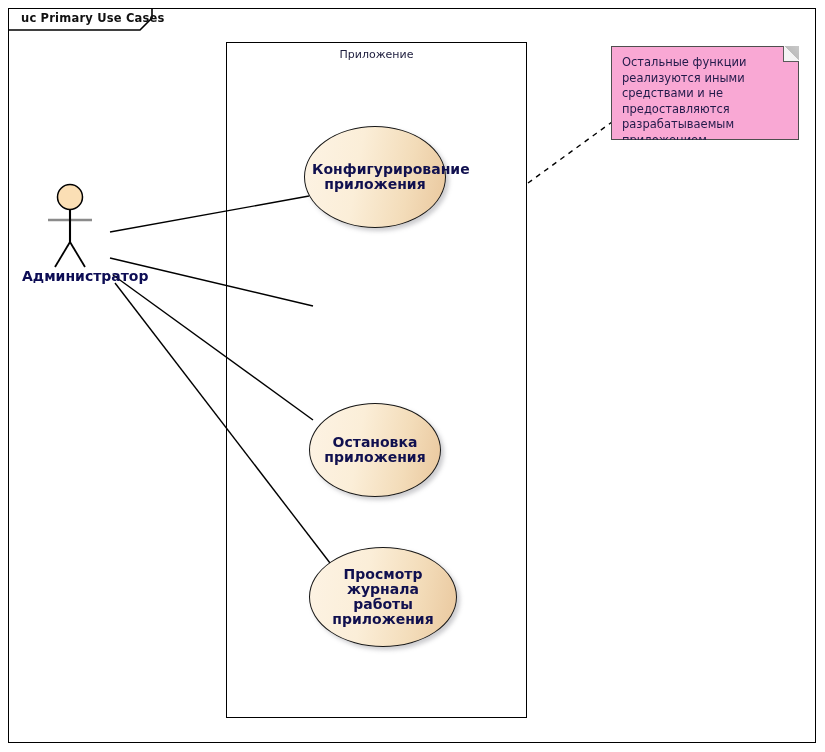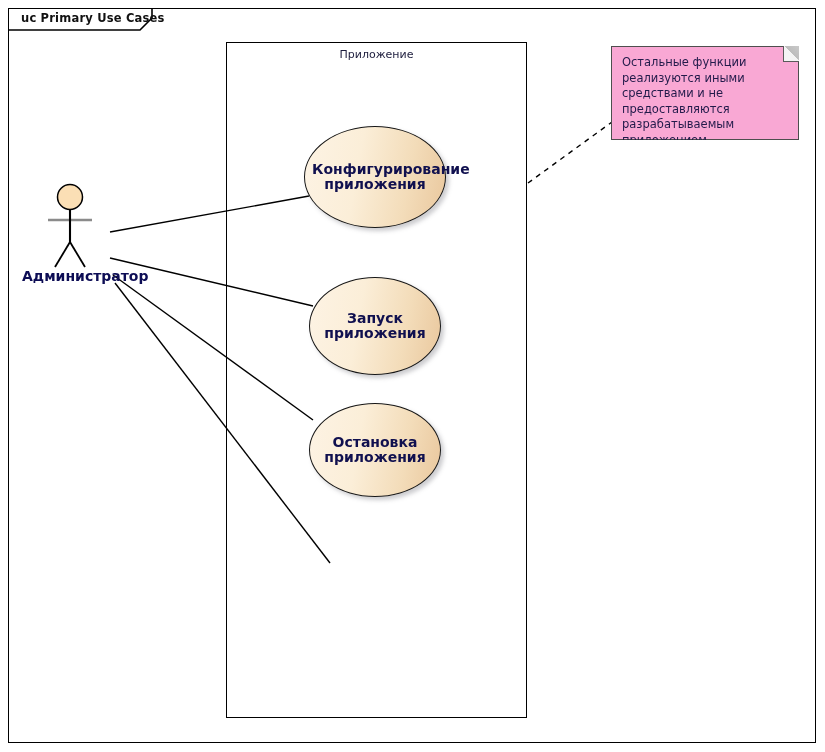--- a/index.html
+++ b/index.html
@@ -191,28 +191,29 @@
       <line x1="48" y1="62" x2="63" y2="87" stroke="#000000" stroke-width="1.8"></line>
     </svg>
     <div class="actor-label">Администратор</div>
   </div>
 
   <div class="usecase" style="left:304px; top:126px; width:142px; height:102px;">
     <span class="usecase-label">Конфигурирование
 приложения</span>
   </div>
 
-  <div class="usecase" style="left:309px; top:277px; width:132px; height:98px;">
-    <span class="usecase-label">Запуск приложения</span>
-  </div>
 
   <div class="usecase" style="left:309px; top:403px; width:132px; height:94px;align-items:center;">
     <span class="usecase-label">Остановка
 приложения</span>
   </div>
 
+  <div class="usecase" style="left:309px; top:547px; width:148px; height:100px;">
+    <span class="usecase-label">Просмотр журнала
+работы приложения</span>
+  </div>
 
   <div class="note">
     <div class="note-text">Остальные функции реализуются иными средствами и не предоставляются разрабатываемым приложением</div>
   </div>
   <div class="note-fold" style="position:absolute; left:783px; top:46px;"></div>
 
 </div>
 
 </body></html>

